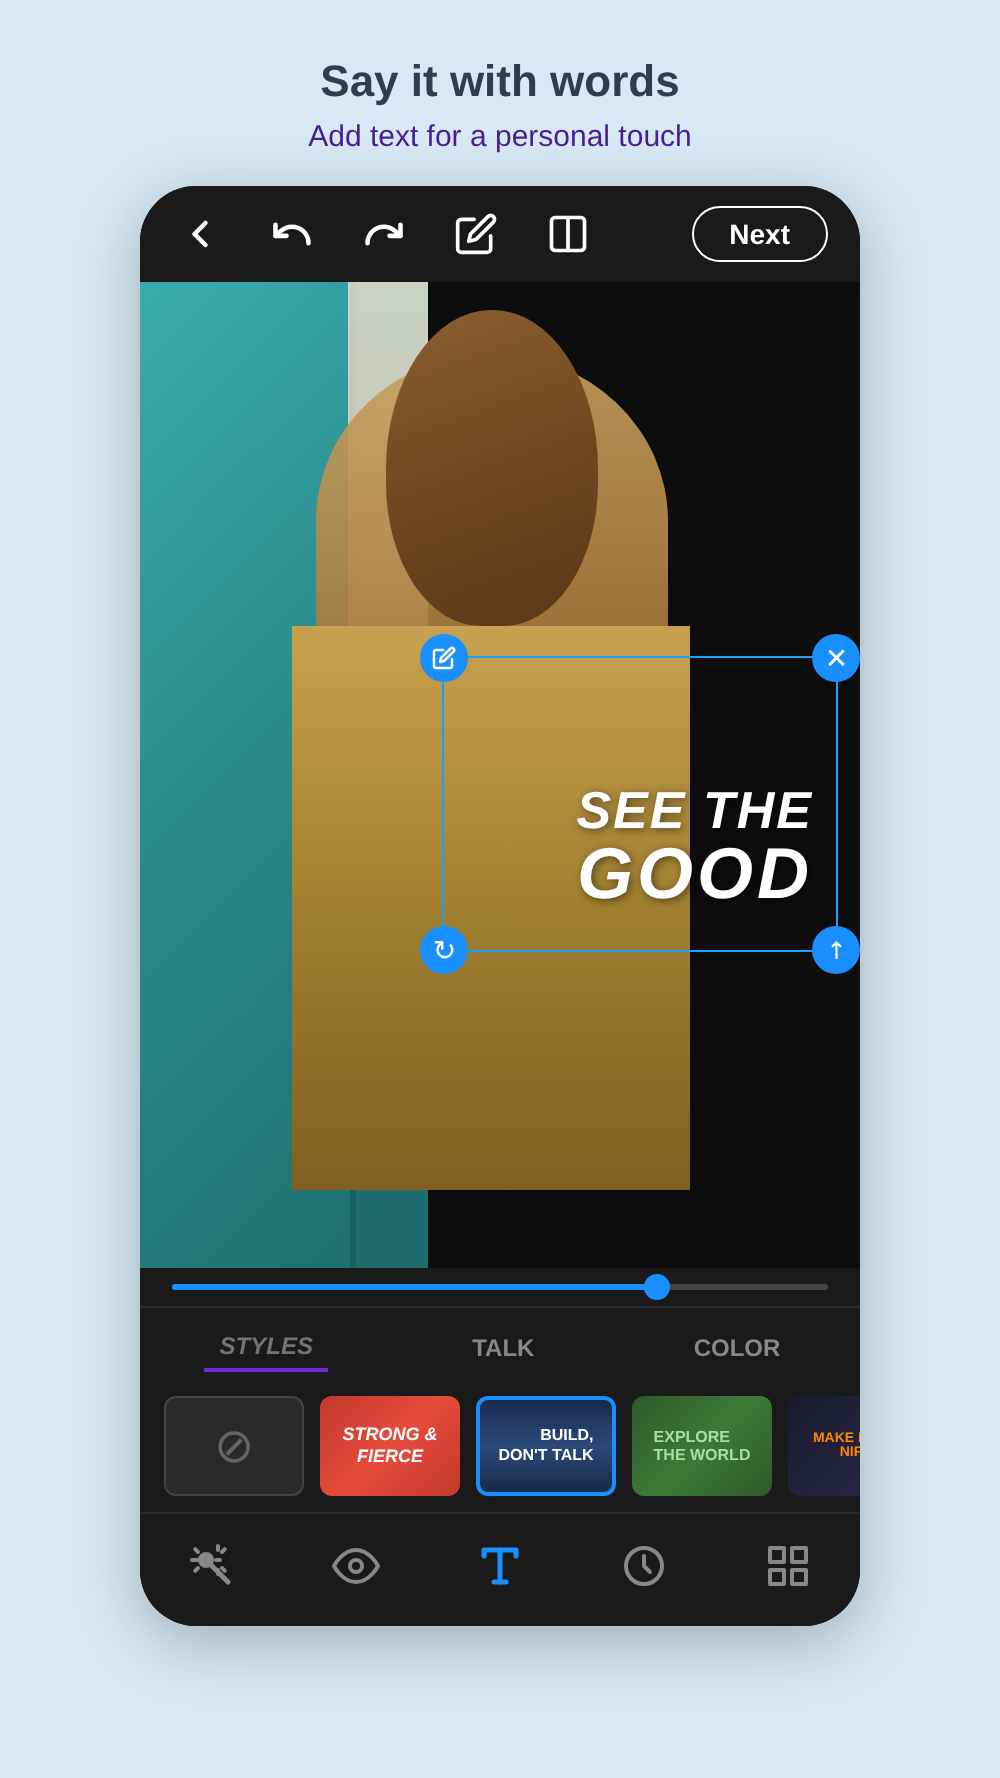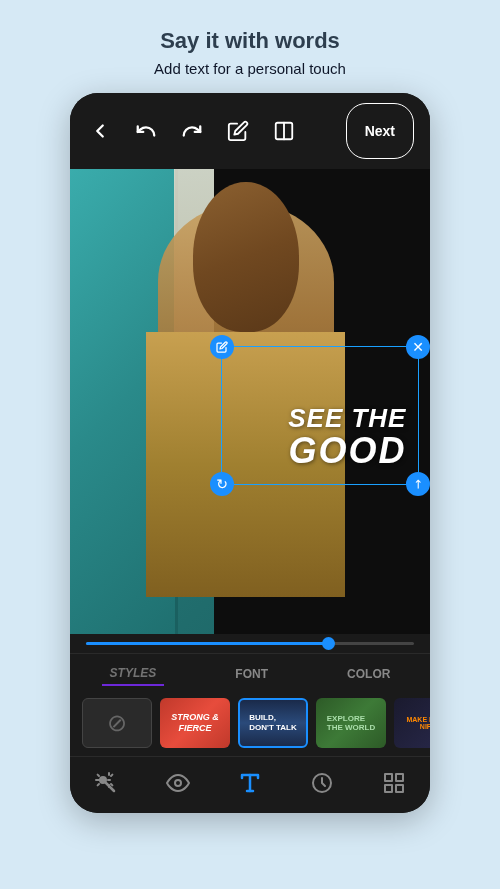--- a/index.html
+++ b/index.html
@@ -19,21 +19,21 @@
       padding: 28px 30px 16px;
     }
     .header-title {
       font-size: 22px;
       font-weight: 700;
       color: #2d3e4e;
       margin-bottom: 6px;
     }
     .header-subtitle {
       font-size: 15px;
-      color: #0f172a;
+      color: #4c1d95;
       font-weight: 400;
     }
 
     .phone-frame {
       width: 360px;
       height: 720px;
       background: #1a1a1a;
       border-radius: 28px;
       overflow: hidden;
       display: flex;
@@ -62,21 +62,21 @@
       align-items: center;
       justify-content: center;
       cursor: pointer;
       color: white;
       font-size: 18px;
     }
     .next-btn {
       background: transparent;
       border: 1.5px solid white;
       color: white;
-      padding: 19px 18px;
+      padding: 5px 18px;
       border-radius: 20px;
       font-size: 14px;
       font-weight: 600;
       cursor: pointer;
     }
 
     
     .image-area {
       position: relative;
       flex: 1;
@@ -364,21 +364,21 @@
       line-height: 1.2;
       font-style: italic;
     }
     .thumb-2 {
       background: linear-gradient(180deg, #1a2a4a 0%, #2a4a7a 50%, #1a2a4a 100%);
     }
     .thumb-2-text {
       font-size: 8px;
       font-weight: 900;
       color: white;
-      text-align: left;
+      text-align: right;
       line-height: 1.2;
     }
     .thumb-3 {
       background: linear-gradient(135deg, #2d5a27 0%, #3d7a37 50%, #2d5a27 100%);
     }
     .thumb-3-text {
       font-size: 8px;
       font-weight: 700;
       color: #aaddaa;
     }
@@ -503,21 +503,21 @@
 
   <div class="slider-area">
     <div class="slider-track">
       <div class="slider-fill"></div>
       <div class="slider-thumb"></div>
     </div>
   </div>
 
   <div class="tabs-bar">
     <div class="tab-item active">STYLES</div>
-    <div class="tab-item">FONT</div>
+    <div class="tab-item">TALK</div>
     <div class="tab-item">COLOR</div>
   </div>
 
   <div class="styles-row">
     <div class="style-thumb style-thumb-none">
       <span class="slash-icon">⊘</span>
     </div>
     <div class="style-thumb thumb-1">
       <div class="thumb-1-text">STRONG &amp;<br>FIERCE</div>
     </div>

